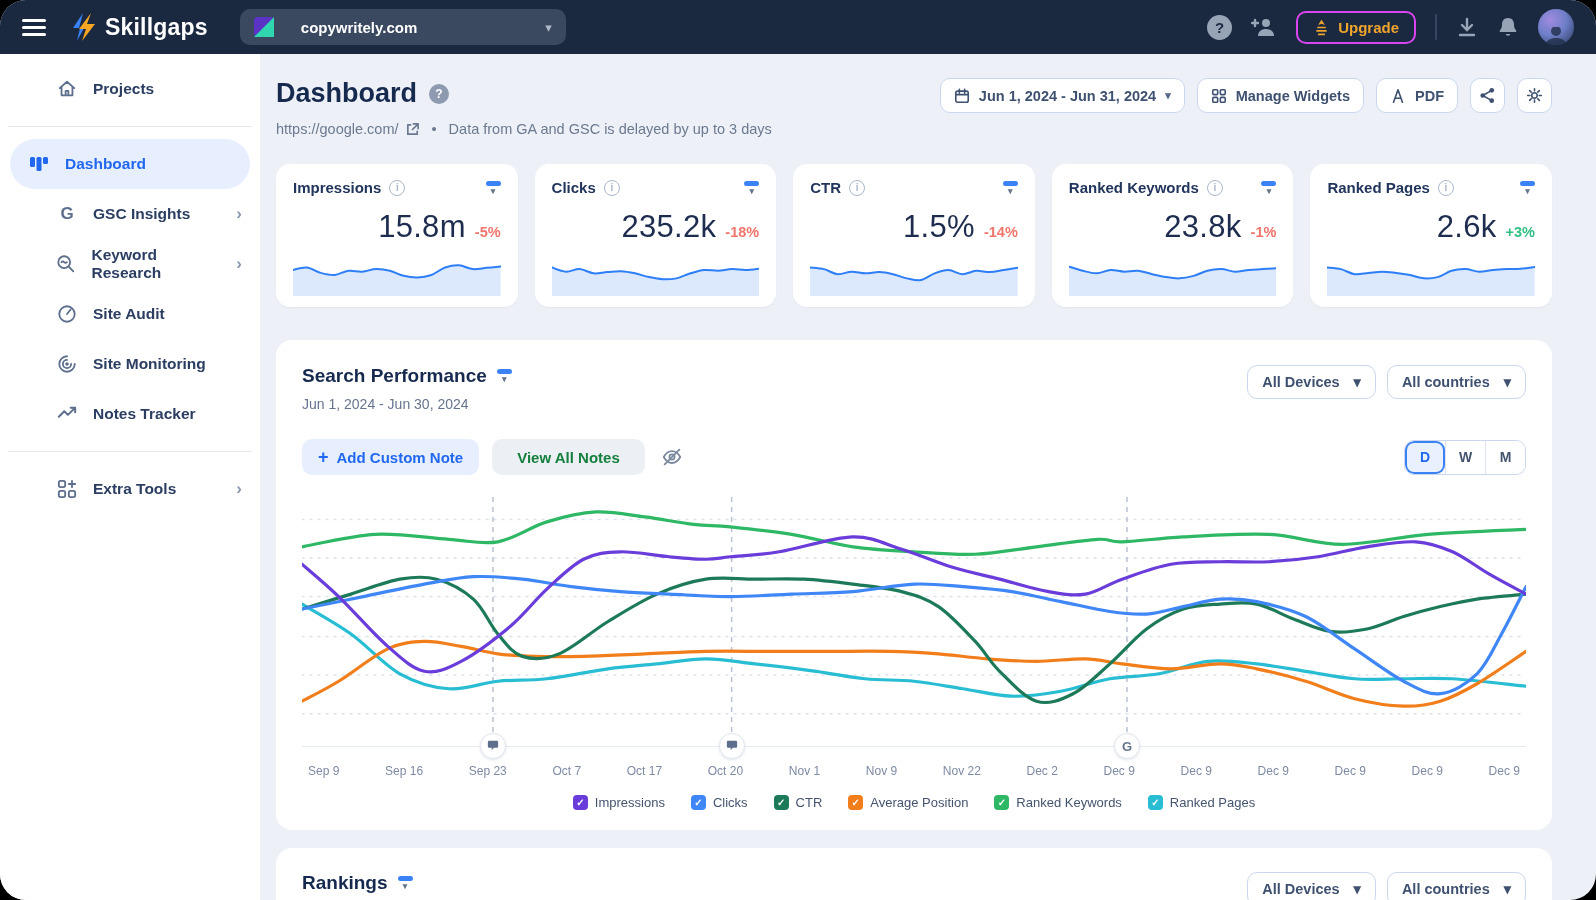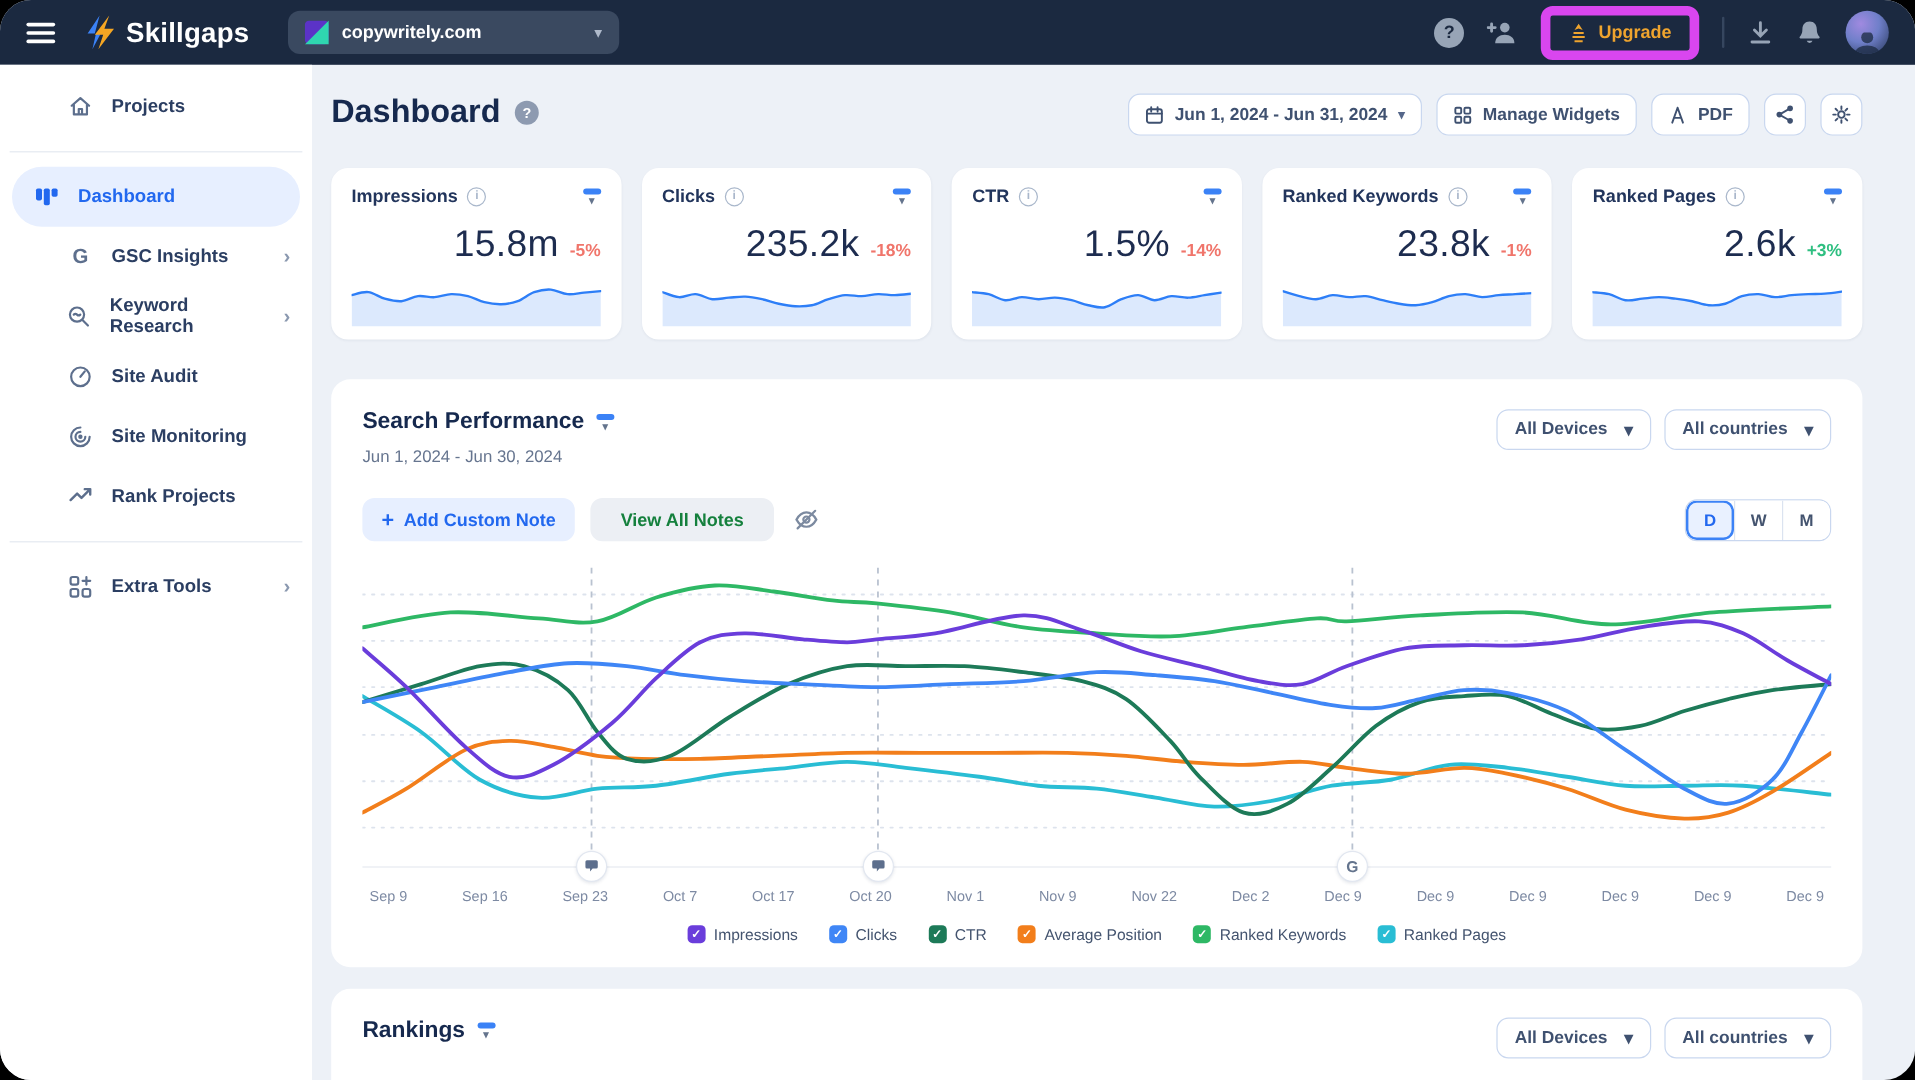--- a/index.html
+++ b/index.html
@@ -7,28 +7,28 @@
     font-family:"Liberation Sans", sans-serif; }
   .app { position:relative; width:1596px; height:900px; border-radius:26px;
     overflow:hidden; background:#edf1f7; }
 
   
   .topbar { height:54px; background:#1b2940; display:flex; align-items:center; padding:0 22px; }
   .hamburger { width:24px; display:flex; flex-direction:column; gap:4px; cursor:pointer; }
   .hamburger span { height:3px; border-radius:2px; background:#fff; }
   .brand { display:flex; align-items:center; gap:7px; margin-left:26px; }
   .brand-name { color:#fff; font-size:23px; font-weight:800; letter-spacing:.2px; }
-  .project-select { margin-left:32px; width:276px; height:36px; background:#3a4960; border-radius:10px;
-    display:flex; align-items:center; gap:11px; padding:0 14px; color:#fff; cursor:pointer;justify-content:center; }
+  .project-select { margin-left:32px; width:326px; height:36px; background:#3a4960; border-radius:10px;
+    display:flex; align-items:center; gap:27px; padding:0 14px; color:#fff; cursor:pointer;justify-content:center; }
   .project-name { font-size:15px; font-weight:600; }
   .tb-right { margin-left:auto; display:flex; align-items:center; gap:19px; }
   .help-badge { width:25px; height:25px; border-radius:50%; background:#97a4b6; color:#1b2940;
     font-weight:800; font-size:15px; display:flex; align-items:center; justify-content:center; cursor:pointer; }
   .tb-icon { color:#97a4b6; display:flex; align-items:center; cursor:pointer; }
-  .upgrade-btn { display:flex; align-items:center; gap:8px; border:8px solid #d946ef; color:#efa42e;
+  .upgrade-btn { display:flex; align-items:center; gap:8px; border:2px solid #d946ef; color:#efa42e;
     border-radius:10px; padding:6px 15px; font-size:15px; font-weight:700; background:transparent; cursor:pointer; }
   .tb-divider { width:2px; height:26px; background:#36465f; border-radius:1px; }
   .avatar { width:36px; height:36px; border-radius:50%;
     background:radial-gradient(circle at 35% 30%, #a08ae0 0%, #6f7fc9 45%, #28395c 100%);
     position:relative; overflow:hidden; cursor:pointer; }
   .avatar svg { position:absolute; bottom:-2px; left:50%; transform:translateX(-50%); }
 
   
   .layout { display:flex; height:846px; }
   .sidebar { width:260px; background:#fff; padding-top:10px; flex-shrink:0; }
@@ -234,21 +234,21 @@
           </svg>
         </span>
         <span>Site Monitoring</span>
       </div>
       <div class="side-item">
         <span class="s-ic">
           <svg width="20" height="20" viewBox="0 0 22 22" fill="none" stroke="currentColor" stroke-width="2.2" stroke-linecap="round" stroke-linejoin="round">
             <path d="M2 14 L8 8 L12 12 L20 4 M15 4 h5 v5"></path>
           </svg>
         </span>
-        <span>Rank Projects</span>
+        <span>Notes Tracker</span>
       </div>
       <div class="side-divider"></div>
       <div class="side-item">
         <span class="s-ic">
           <svg width="20" height="20" viewBox="0 0 22 22" fill="none" stroke="currentColor" stroke-width="2" stroke-linecap="round">
             <rect x="2" y="2" width="7" height="7" rx="2"></rect>
             <rect x="2" y="13" width="7" height="7" rx="2"></rect>
             <rect x="13" y="13" width="7" height="7" rx="2"></rect>
             <path d="M16.5 2 v7 M13 5.5 h7"></path>
           </svg>
@@ -258,20 +258,30 @@
       </div>
     </div>
 
     <div class="main">
 
       <div class="main-header">
         <div>
           <div class="page-title-row">
             <span class="page-title">Dashboard</span>
             <span class="help-sm">?</span>
+          </div>
+          <div class="sub-row">
+            <span class="url-link">
+              <span>https://google.com/</span>
+              <svg width="15" height="15" viewBox="0 0 16 16" fill="none" stroke="#6b7990" stroke-width="1.8" stroke-linecap="round" stroke-linejoin="round">
+                <path d="M6 3 H3 v10 h10 v-3 M9 2 h5 v5 M14 2 L8 8"></path>
+              </svg>
+            </span>
+            <span>•</span>
+            <span>Data from GA and GSC is delayed by up to 3 days</span>
           </div>
         </div>
         <div class="hdr-actions">
           <button class="pill-btn">
             <svg width="16" height="16" viewBox="0 0 18 18" fill="none" stroke="#3f5170" stroke-width="1.8" stroke-linecap="round">
               <rect x="2" y="3.5" width="14" height="12.5" rx="2"></rect>
               <path d="M2 7.5 h14 M6 1.5 v4 M12 1.5 v4"></path>
             </svg>
             <span>Jun 1, 2024 - Jun 31, 2024</span>
             <span class="chev">▾</span>

